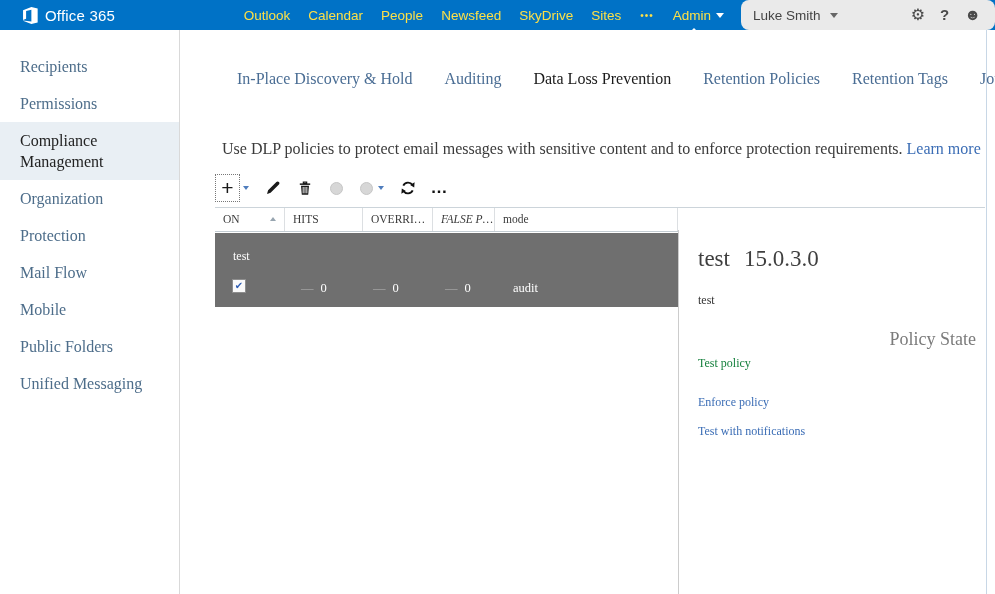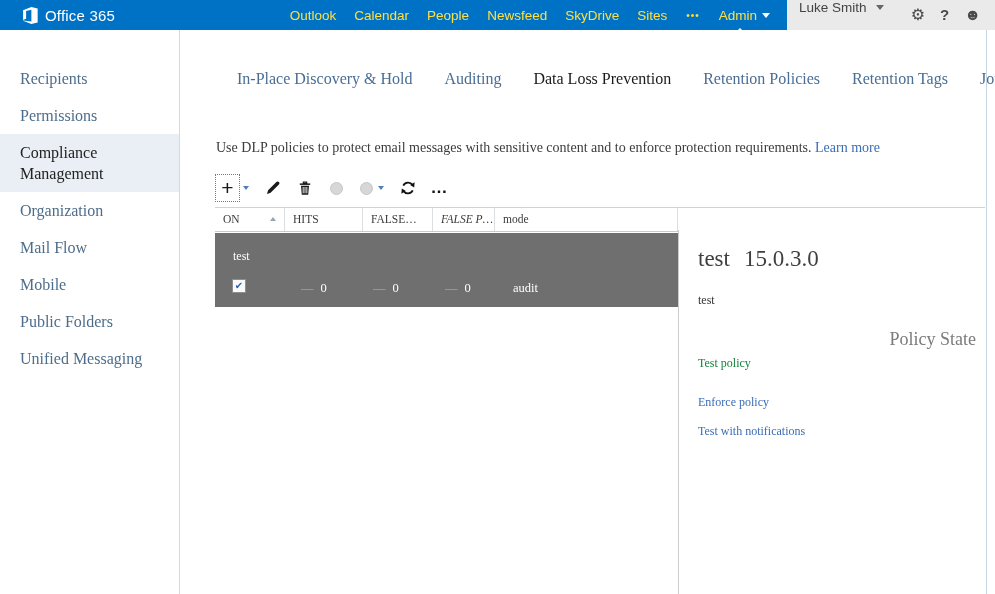--- a/index.html
+++ b/index.html
@@ -15,47 +15,47 @@
   .topnav { display:flex; align-items:center; margin-left:auto; gap:0; }
   .topnav-item { color:#fde047; font-size:13.5px; padding:0 9px; height:36px;
                  display:flex; align-items:center; cursor:pointer; }
   .topnav-more { font-size:10px; letter-spacing:1px; padding:0 10px; }
   .admin-item { position:relative; gap:5px; margin-right:8px; }
   .caret-down-w { width:0; height:0; border-left:4px solid transparent;
                   border-right:4px solid transparent; border-top:5px solid #fff; }
   .admin-pointer { position:absolute; bottom:0; left:50%; margin-left:-9px;
                    width:0; height:0; border-left:5px solid transparent;
                    border-right:5px solid transparent; border-bottom:5px solid #fff; }
-  .account { width:208px; background:#eaeaea; display:flex; align-items:flex-start;
-             padding:0 14px 0 12px; gap:8px; }
+  .account { width:254px; background:#eaeaea; display:flex; align-items:center;
+             padding:0 14px 0 12px; gap:8px;border-radius:8px; }
   .user-menu { display:flex; align-items:center; gap:9px; color:#444;
                font-size:13.5px; cursor:pointer; flex:0 0 auto; }
   .caret-down-g { width:0; height:0; border-left:4px solid transparent;
                   border-right:4px solid transparent; border-top:5px solid #666; }
   .acct-icons { margin-left:auto; display:flex; align-items:center; gap:15px; }
   .acct-icon { color:#4a4a4a; font-size:16px; line-height:30px; cursor:pointer; }
   .acct-icon.help { font-weight:bold; font-size:15px; }
 
   
   .sidebar { position:absolute; left:0; top:30px; width:180px; bottom:0;
-             background:#fff; border-right:1px solid #d9d9d9; padding-top:30px; }
+             background:#fff; border-right:1px solid #d9d9d9; padding-top:18px; }
   .side-item { font-size:16px; color:#4d6d8a; padding:8px 14px 8px 20px;
                line-height:21px; cursor:pointer; }
   .side-item.selected { background:#e9eff4; color:#222; }
 
   
   .main { position:absolute; left:180px; top:30px; right:0; bottom:0; background:#fff; }
   .right-edge { position:absolute; right:8px; top:0; bottom:0; width:1px;
                 background:#c8d7e6; }
 
   .tabs { position:absolute; left:40px; top:40px; display:flex; gap:15px; }
   .tab { font-size:16px; color:#4a6d94; cursor:pointer; white-space:nowrap;margin-left:17px; }
   .tab.active { color:#1a1a1a; }
 
-  .desc { position:absolute; left:36px; top:110px; font-size:14px; color:#3b3b3b; }
+  .desc { position:absolute; left:42px; top:110px; font-size:16px; color:#3b3b3b; }
   .desc a { color:#3b6db5; text-decoration:none; cursor:pointer; }
 
   
   .toolbar { position:absolute; left:35px; top:143px; height:30px;
              display:flex; align-items:center; }
   .tb-add-box { width:25px; height:28px; border:1px dotted #777; display:flex;
                 align-items:center; justify-content:center; cursor:pointer; }
   .tb-add { font-family:"Liberation Sans",sans-serif; font-size:21px; color:#1a1a1a;
             line-height:22px; }
   .caret-down-b { width:0; height:0; border-left:3.5px solid transparent;
@@ -148,20 +148,21 @@
       <span class="acct-icon">☻</span>
     </span>
   </div>
 </div>
 
 <div class="sidebar">
   <div class="side-item">Recipients</div>
   <div class="side-item">Permissions</div>
   <div class="side-item selected">Compliance Management</div>
   <div class="side-item">Organization</div>
+  <div class="side-item">Protection</div>
   <div class="side-item">Mail Flow</div>
   <div class="side-item">Mobile</div>
   <div class="side-item">Public Folders</div>
   <div class="side-item">Unified Messaging</div>
 </div>
 
 <div class="main">
   <div class="right-edge"></div>
 
   <div class="tabs">
@@ -229,21 +230,21 @@
       <span class="tb-more">…</span>
     </span>
   </div>
 
   <div class="list-header">
     <span class="hcell c-on">
       <span>ON</span>
       <span class="sort-up"></span>
     </span>
     <span class="hcell c-hits">HITS</span>
-    <span class="hcell c-ovr">FALSE…</span>
+    <span class="hcell c-ovr">OVERRI…</span>
     <span class="hcell c-fp">FALSE P…</span>
     <span class="hcell c-mode">mode</span>
     <span class="hcell c-fill"></span>
   </div>
 
   <div class="row">
     <span class="row-name">test</span>
     <span class="row-check">✔</span>
     <span class="row-cell cell-hits">
       <span class="dash">—</span><span>0</span>

